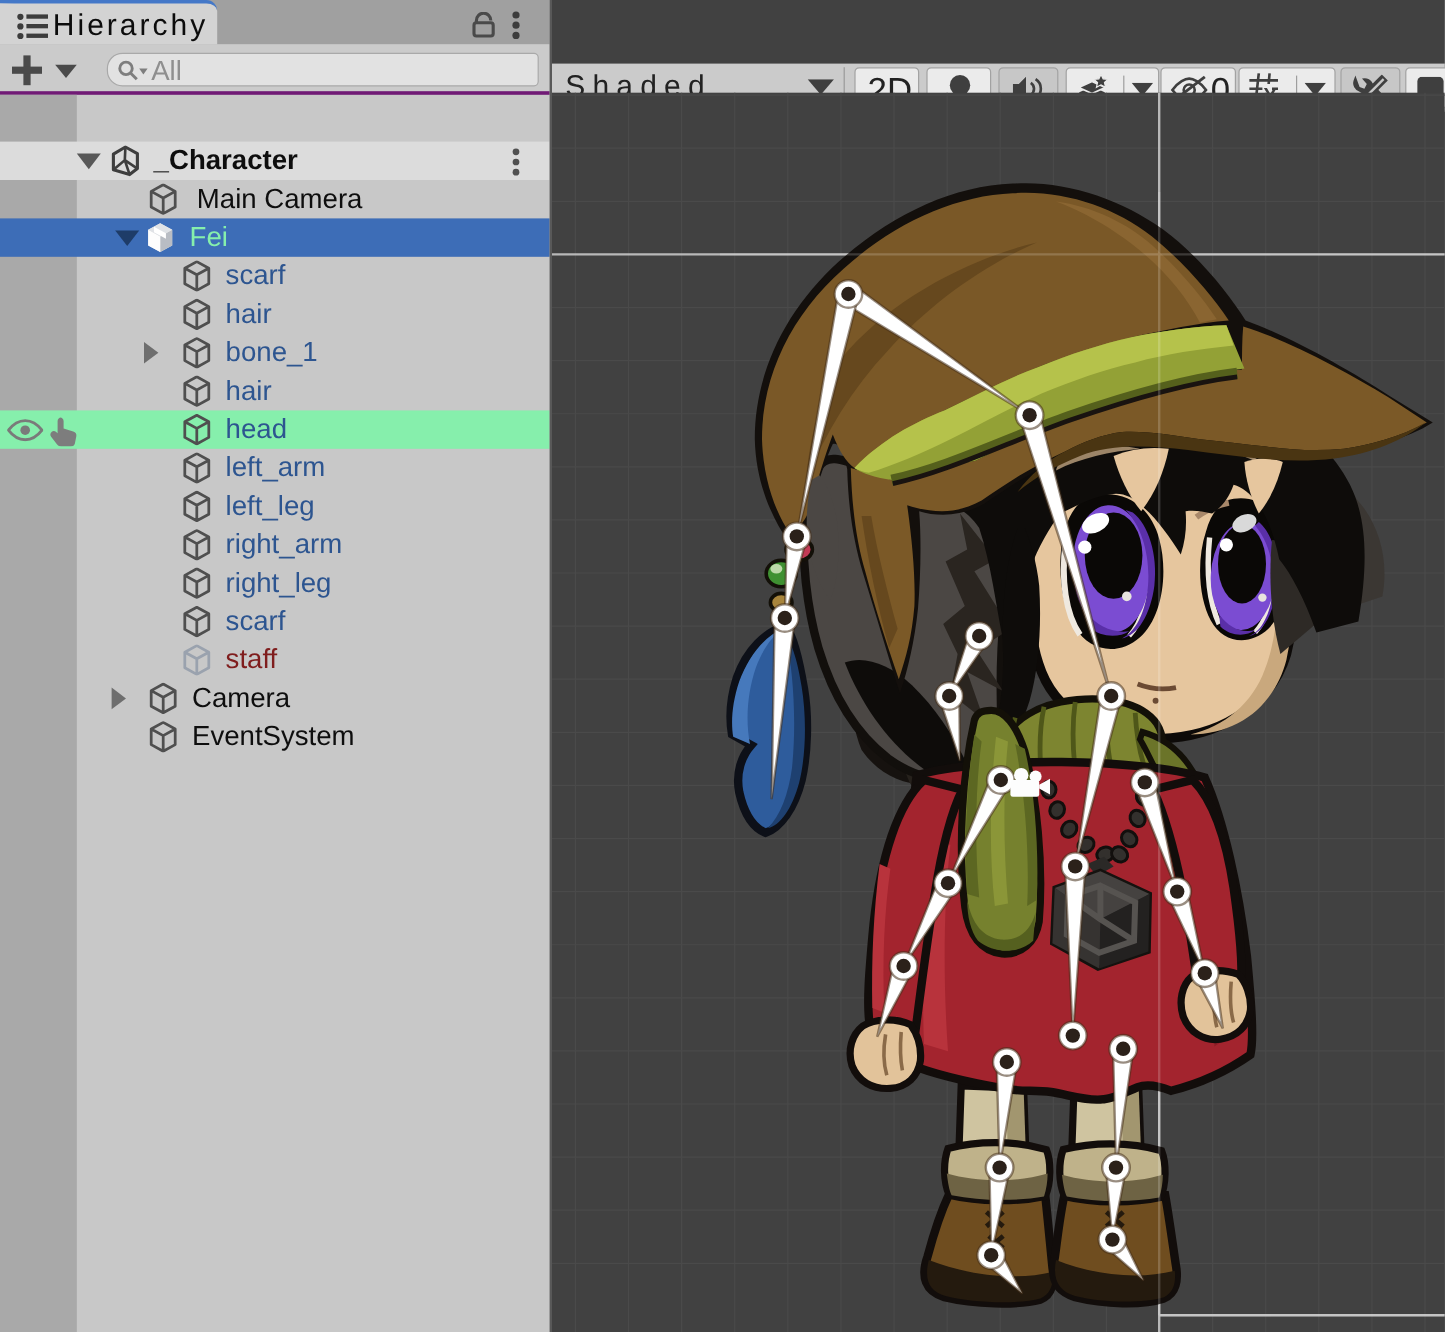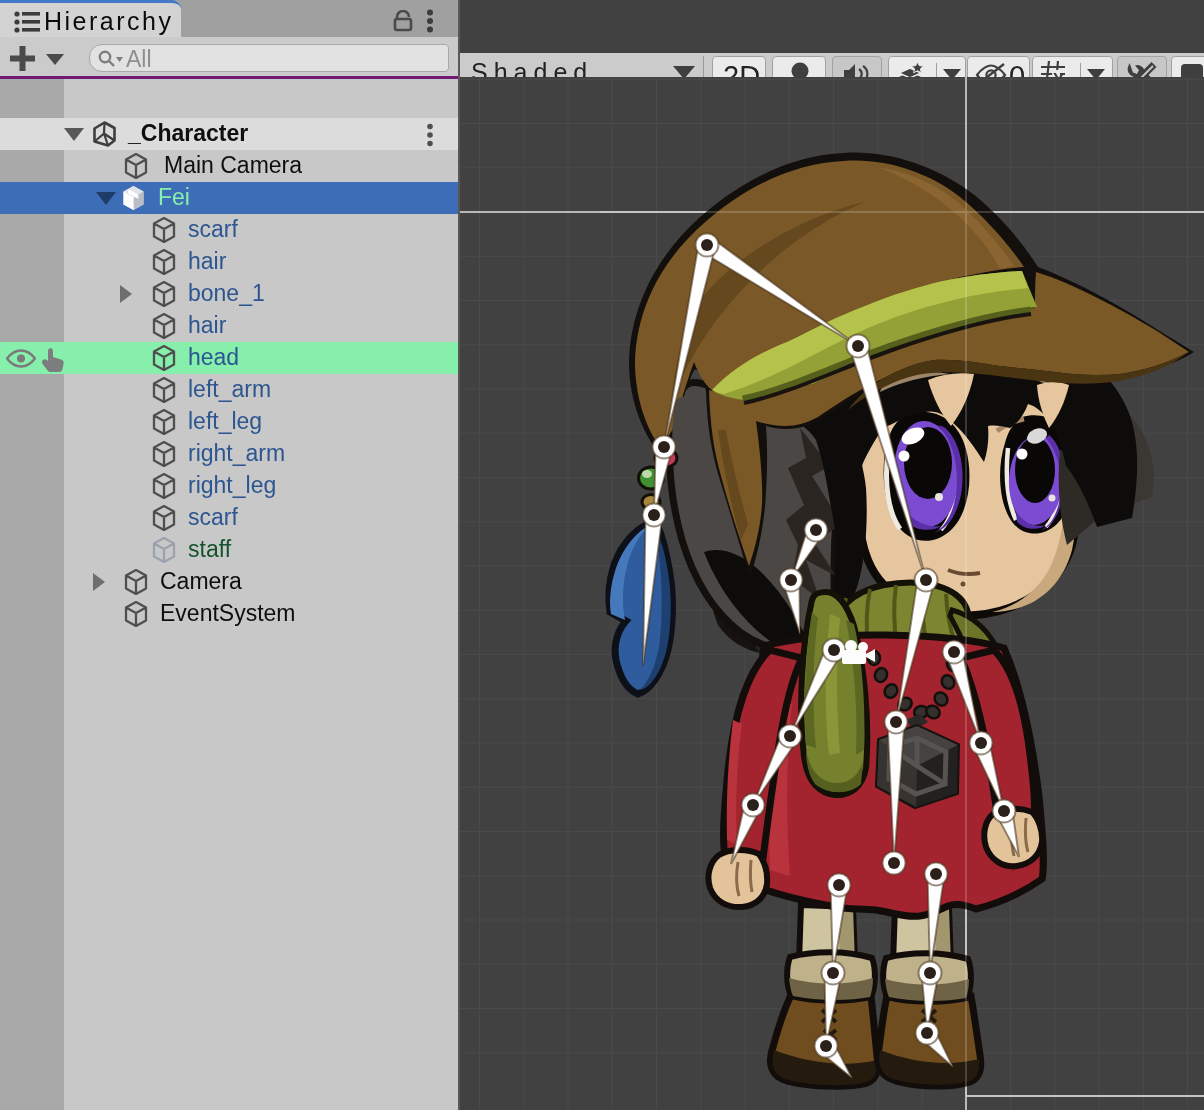--- a/index.html
+++ b/index.html
@@ -187,21 +187,21 @@
     <div class="row" style="top:463px">
         <svg class="abs" style="left:152px;top:3px" width="24" height="26" viewBox="0 0 24 26">
           <use href="#cube"></use>
         </svg>
         <div class="lbl blue" style="left:188px">scarf</div>
       </div>
     <div class="row" style="top:495px">
         <svg class="abs" style="left:152px;top:3px" width="24" height="26" viewBox="0 0 24 26">
           <use href="#cubeg"></use>
         </svg>
-        <div class="lbl" style="left:188px;color:#14532d">staff</div>
+        <div class="lbl" style="left:188px;color:#7f1d1d">staff</div>
       </div>
     <div class="row" style="top:527px">
         <div class="fold foldright" style="left:93px"></div>
         <svg class="abs" style="left:124px;top:3px" width="24" height="26" viewBox="0 0 24 26">
           <use href="#cube"></use>
         </svg>
         <div class="lbl" style="left:160px">Camera</div>
       </div>
     <div class="row" style="top:559px">
         <svg class="abs" style="left:124px;top:3px" width="24" height="26" viewBox="0 0 24 26">

